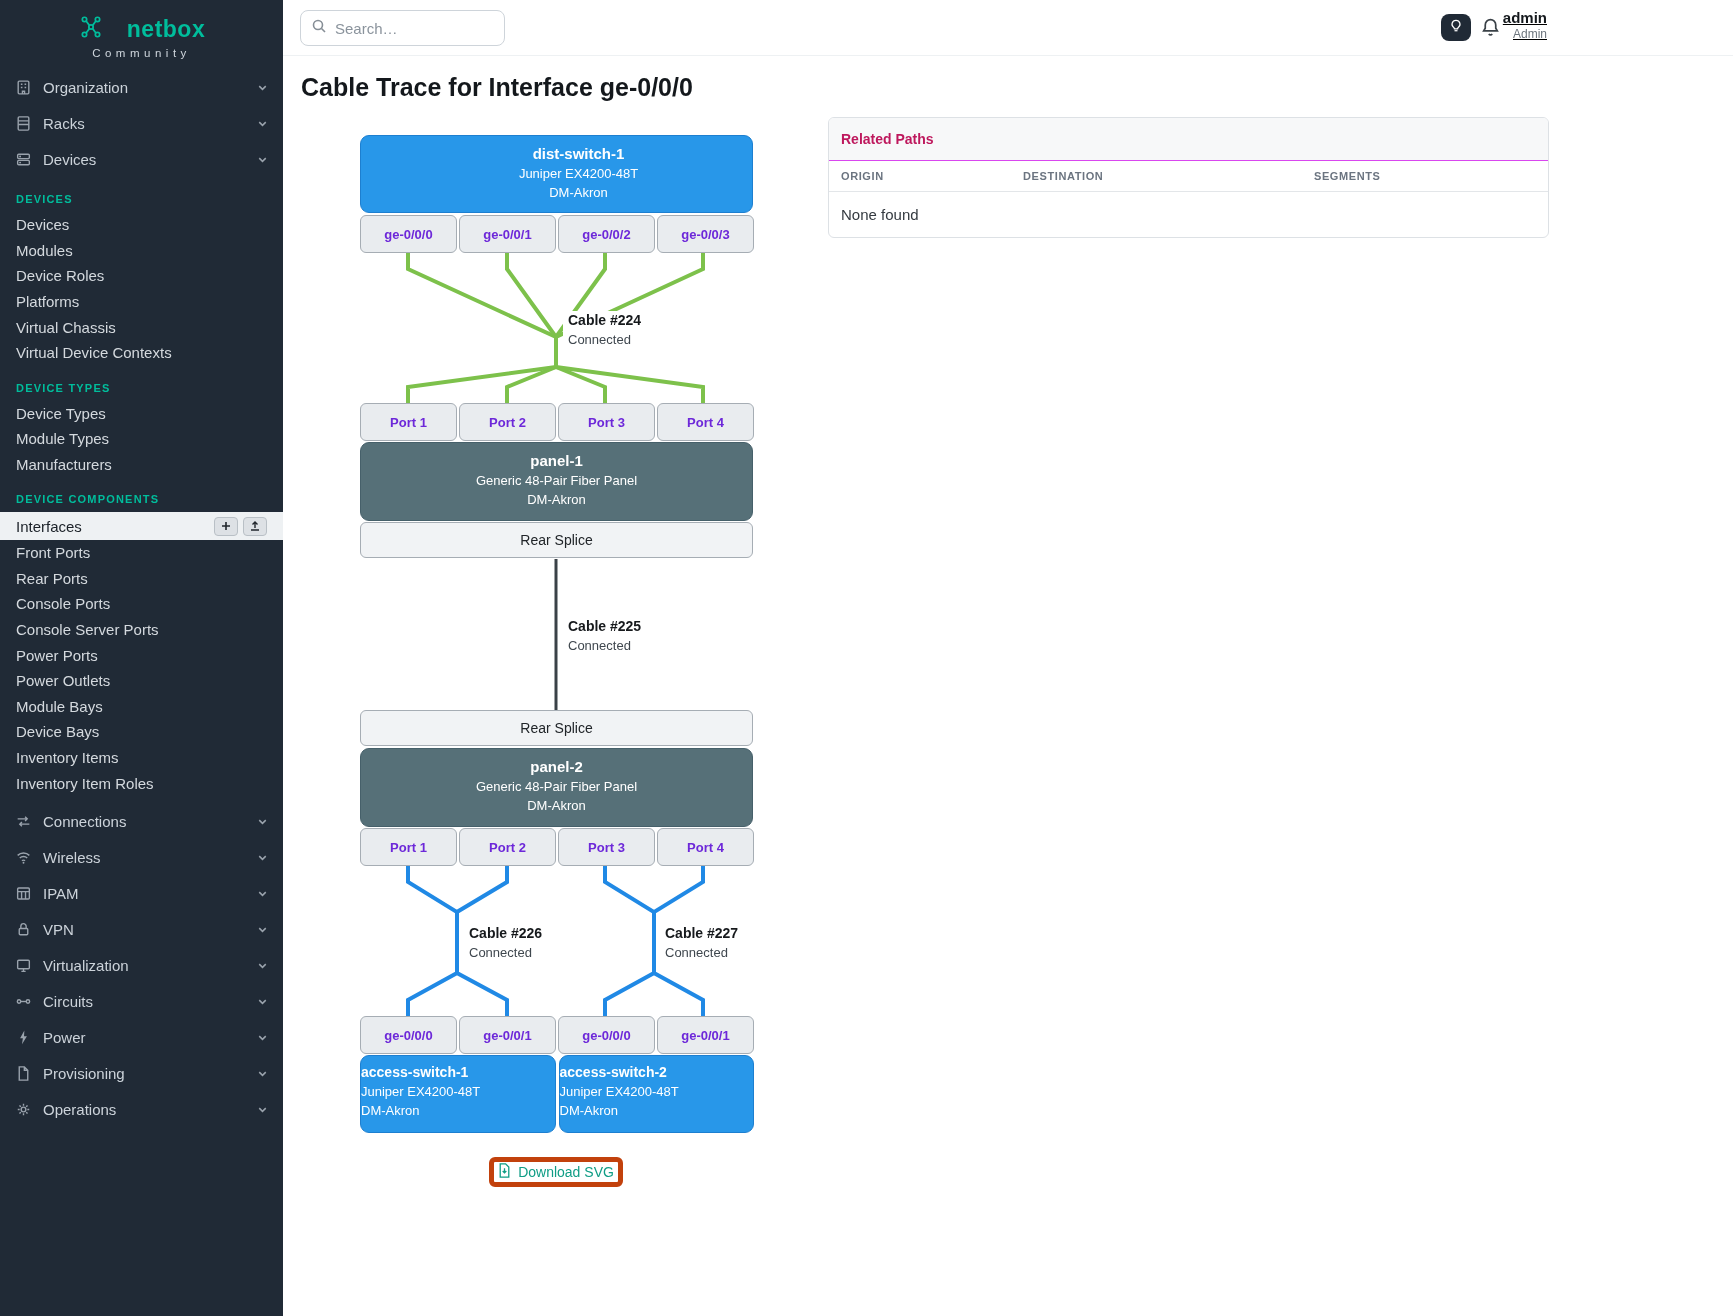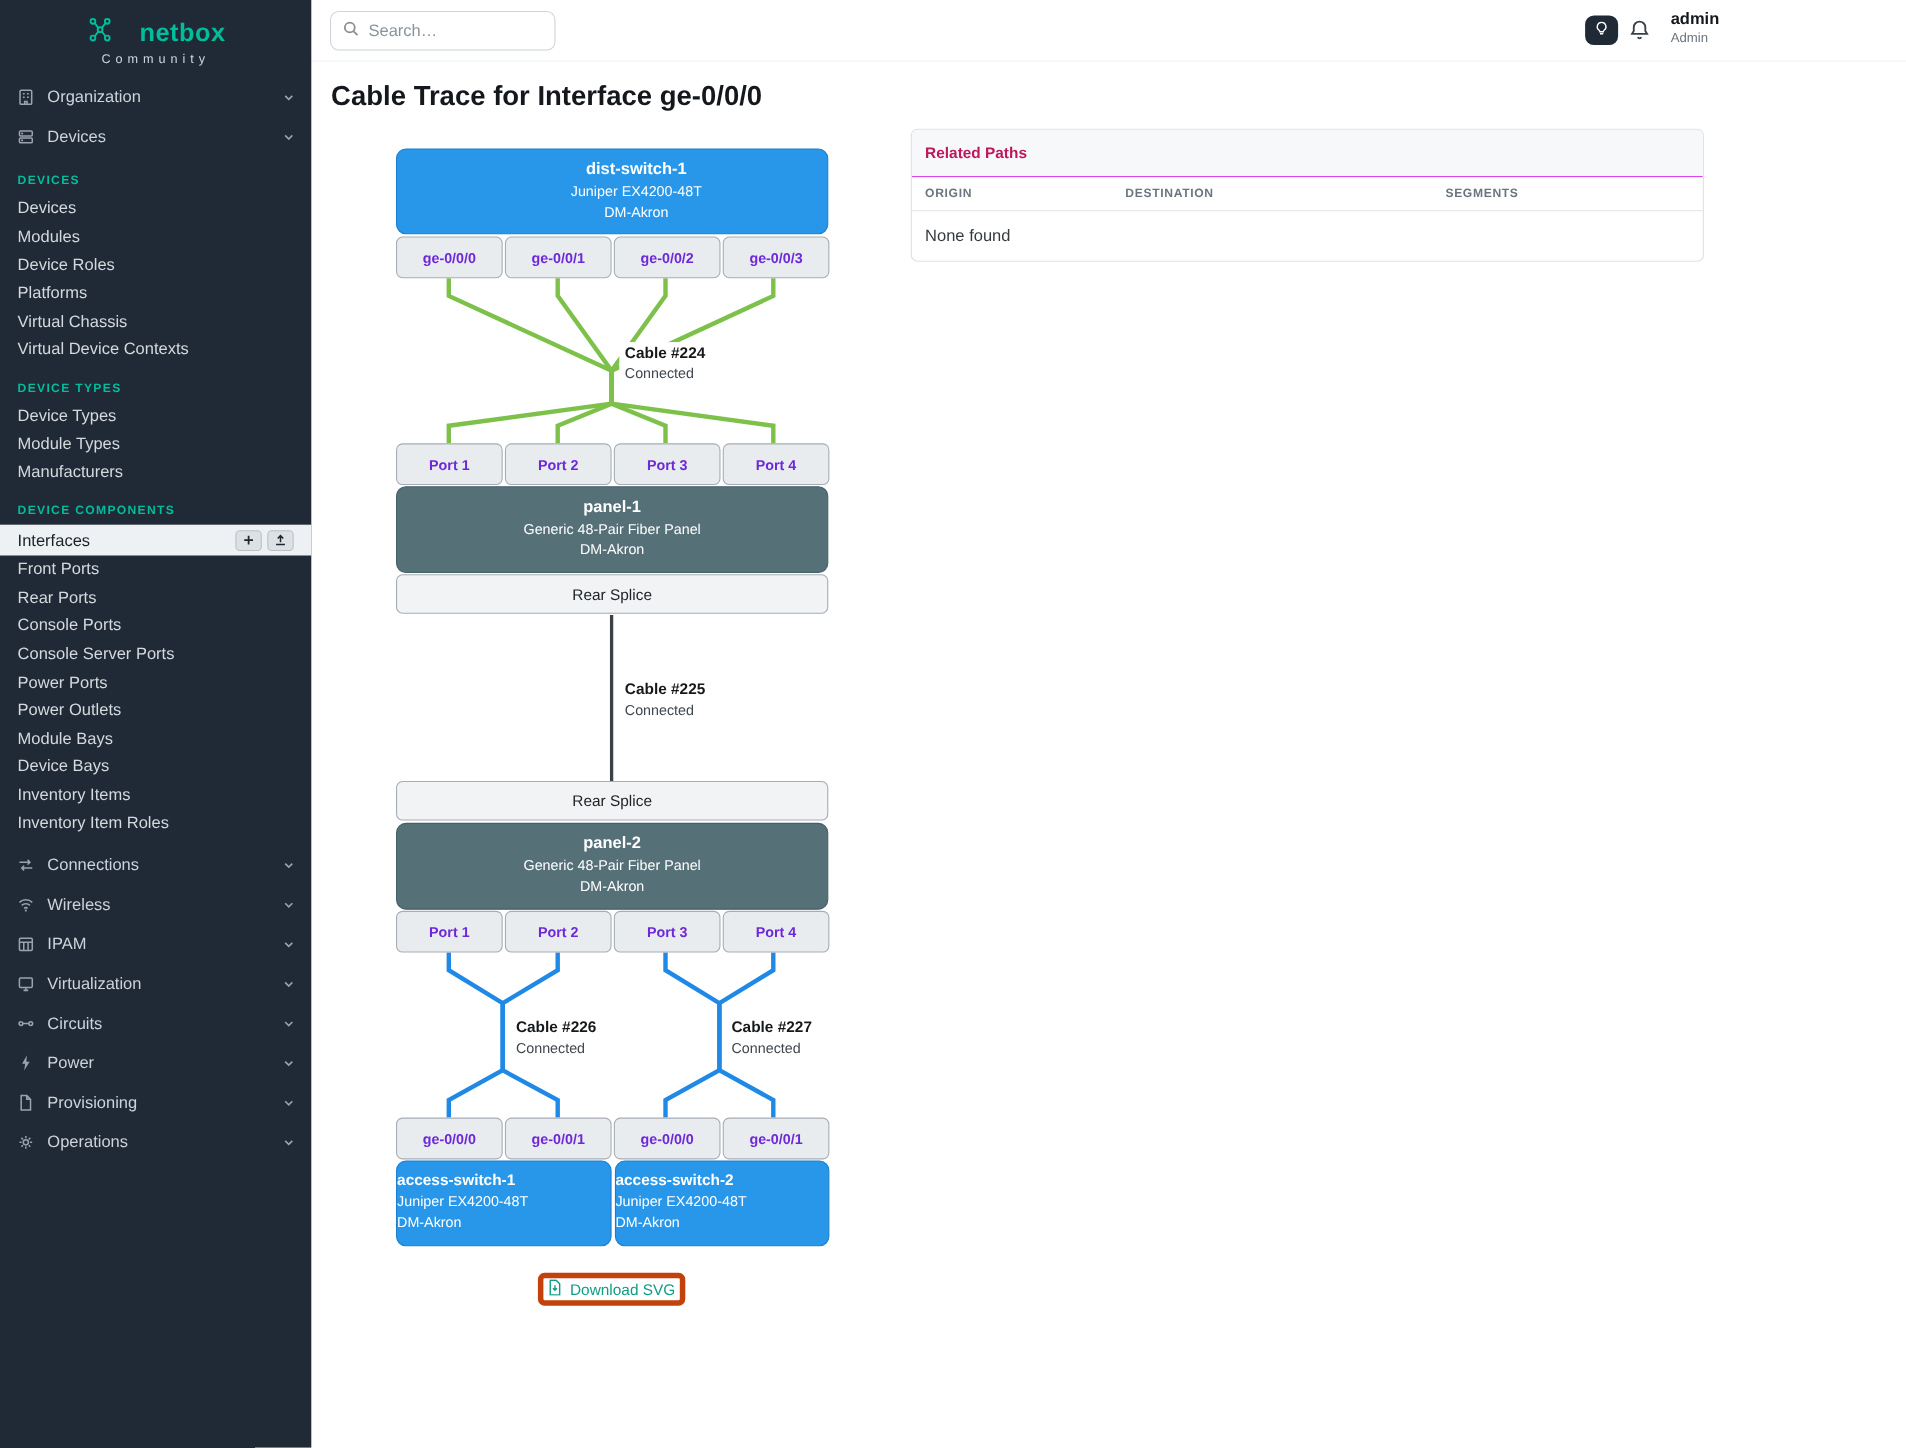--- a/index.html
+++ b/index.html
@@ -21,21 +21,21 @@
   .qbtn { width:24px; height:19px; background:#dde1e5; border:1px solid #b9c0c6; border-radius:4px; display:flex; align-items:center; justify-content:center; cursor:pointer; }
 
   
   .main { position:absolute; left:283px; top:0; width:1450px; height:1316px; background:#fff; }
   .topbar { position:absolute; left:0; top:0; width:1450px; height:56px; background:#fff; border-bottom:1px solid #eef1f3; }
   .searchbox { position:absolute; left:17px; top:10px; width:205px; height:36px; border:1px solid #ced4da; border-radius:8px; background:#fff; display:flex; align-items:center; padding:0 10px; gap:8px; }
   .searchbox input { border:none; outline:none; width:150px; font-size:15px; color:#343a40; font-family:"Liberation Sans",sans-serif; }
   .searchbox input::placeholder { color:#8a939c; }
   .bulb-btn { position:absolute; left:1158px; top:14px; width:30px; height:27px; background:#202a36; border-radius:8px; border:none; display:flex; align-items:center; justify-content:center; cursor:pointer; }
   .bell-btn { position:absolute; left:1197px; top:17px; background:none; border:none; cursor:pointer; display:flex; }
-  .user { position:absolute; right:170px; top:9px; text-align:left; cursor:pointer; }
+  .user { position:absolute; right:186px; top:9px; text-align:right; cursor:pointer;text-decoration:underline; }
   .user .uname { font-size:15px; font-weight:700; color:#14181c; }
   .user .urole { font-size:12px; color:#6c757d; margin-top:1px; }
 
   .page-title { position:absolute; left:18px; top:73px; font-size:25px; font-weight:600; color:#14181c; }
 
   
   .diagram { position:absolute; left:77px; top:135px; width:394px; height:1070px; }
   .cables { position:absolute; left:0; top:0; z-index:0; }
   .node { position:absolute; left:0; width:393px; height:78px; border-radius:9px; color:#fff; text-align:center; z-index:1; cursor:pointer; }
   .node.blue { background:#2897e9; border:1px solid #1d7fd0; }
@@ -92,20 +92,34 @@
     <span>Organization</span>
     <span class="chev">
         <svg width="13" height="13" viewBox="0 0 14 14">
           <path d="M3.5 5.5 L7 9 l3.5 -3.5" fill="none" stroke="#9aa3ad" stroke-width="1.6"></path>
         </svg>
       </span>
   </div>
   <div class="side-item">
     <span class="nicon">
         <svg width="17" height="17" viewBox="0 0 16 16" fill="none" stroke="#9aa3ad" stroke-width="1.3">
+          <rect x="3" y="1.8" width="10" height="12.4" rx="1"></rect>
+          <path d="M3 5.5 h10 M3 9 h10"></path>
+        </svg>
+      </span>
+    <span>Racks</span>
+    <span class="chev">
+        <svg width="13" height="13" viewBox="0 0 14 14">
+          <path d="M3.5 5.5 L7 9 l3.5 -3.5" fill="none" stroke="#9aa3ad" stroke-width="1.6"></path>
+        </svg>
+      </span>
+  </div>
+  <div class="side-item">
+    <span class="nicon">
+        <svg width="17" height="17" viewBox="0 0 16 16" fill="none" stroke="#9aa3ad" stroke-width="1.3">
           <rect x="2.5" y="3" width="11" height="4.2" rx="1"></rect>
           <rect x="2.5" y="8.8" width="11" height="4.2" rx="1"></rect>
           <path d="M4.8 5.1 h.01 M4.8 10.9 h.01" stroke-linecap="round" stroke-width="1.8"></path>
         </svg>
       </span>
     <span>Devices</span>
     <span class="chev">
         <svg width="13" height="13" viewBox="0 0 14 14">
           <path d="M3.5 5.5 L7 9 l3.5 -3.5" fill="none" stroke="#9aa3ad" stroke-width="1.6"></path>
         </svg>
@@ -220,20 +234,34 @@
       </span>
   </div>
   <div class="side-item">
     <span class="nicon">
         <svg width="17" height="17" viewBox="0 0 16 16" fill="none" stroke="#9aa3ad" stroke-width="1.3">
           <rect x="2.5" y="2.8" width="11" height="10.4" rx="1"></rect>
           <path d="M2.5 6.2 h11 M6.2 6.2 V13.2 M9.9 6.2 V13.2"></path>
         </svg>
       </span>
     <span>IPAM</span>
+    <span class="chev">
+        <svg width="13" height="13" viewBox="0 0 14 14">
+          <path d="M3.5 5.5 L7 9 l3.5 -3.5" fill="none" stroke="#9aa3ad" stroke-width="1.6"></path>
+        </svg>
+      </span>
+  </div>
+  <div class="side-item">
+    <span class="nicon">
+        <svg width="17" height="17" viewBox="0 0 16 16" fill="none" stroke="#9aa3ad" stroke-width="1.3">
+          <rect x="4" y="7" width="8" height="6" rx="1"></rect>
+          <path d="M5.5 7 v-2 a2.5 2.5 0 0 1 5 0 v2"></path>
+        </svg>
+      </span>
+    <span>VPN</span>
     <span class="chev">
         <svg width="13" height="13" viewBox="0 0 14 14">
           <path d="M3.5 5.5 L7 9 l3.5 -3.5" fill="none" stroke="#9aa3ad" stroke-width="1.6"></path>
         </svg>
       </span>
   </div>
   <div class="side-item">
     <span class="nicon">
         <svg width="17" height="17" viewBox="0 0 16 16" fill="none" stroke="#9aa3ad" stroke-width="1.3">
           <rect x="2.5" y="3" width="11" height="8" rx="1"></rect>

